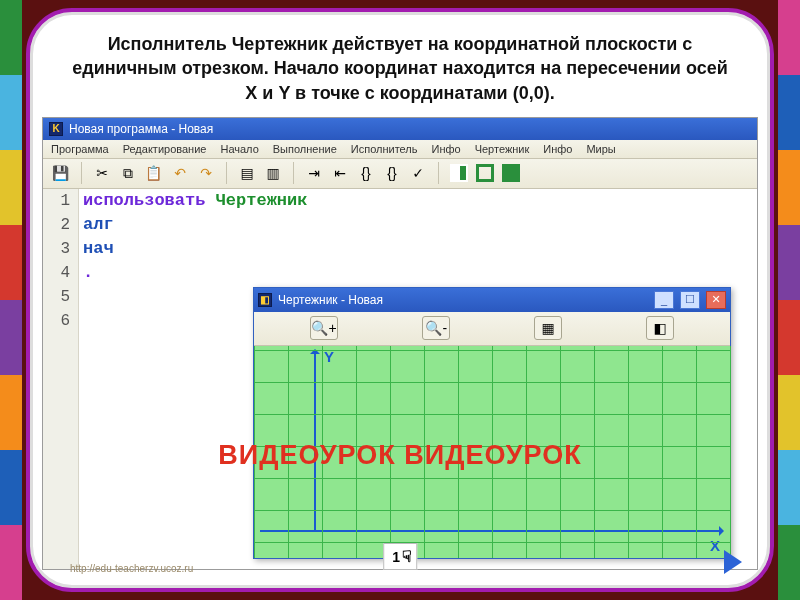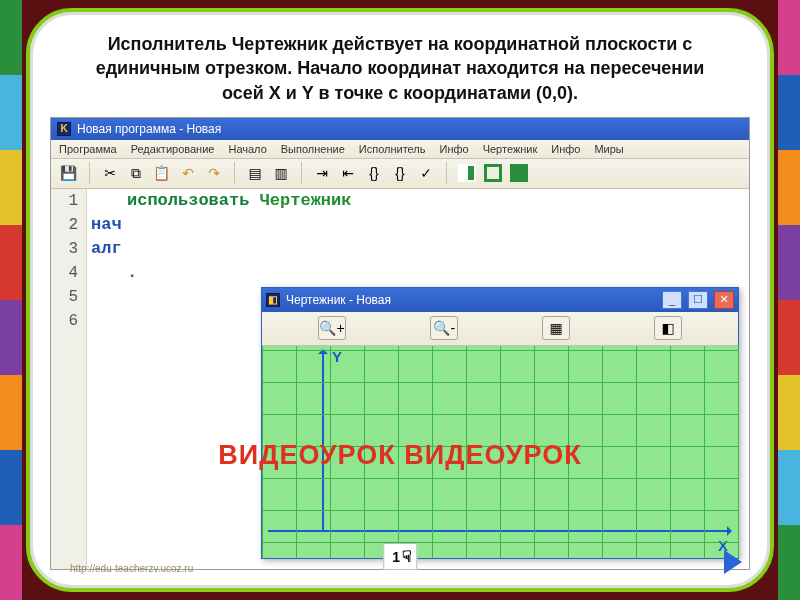--- a/index.html
+++ b/index.html
@@ -22,24 +22,24 @@
   .crayons-left .crayon:nth-child(5){background:#7a3fa0}.crayons-left .crayon:nth-child(6){background:#f48c1b}
   .crayons-left .crayon:nth-child(7){background:#1e5fb8}.crayons-left .crayon:nth-child(8){background:#d63f8e}
   .crayons-right .crayon:nth-child(1){background:#d63f8e}.crayons-right .crayon:nth-child(2){background:#1e5fb8}
   .crayons-right .crayon:nth-child(3){background:#f48c1b}.crayons-right .crayon:nth-child(4){background:#7a3fa0}
   .crayons-right .crayon:nth-child(5){background:#d4382e}.crayons-right .crayon:nth-child(6){background:#e2c32b}
   .crayons-right .crayon:nth-child(7){background:#4ab4e0}.crayons-right .crayon:nth-child(8){background:#2a8f3c}
 
   .frame {
     position: absolute; left: 26px; right: 26px; top: 8px; bottom: 8px;
     background: #fff;
-    border: 4px solid #84cc16;
+    border: 4px solid #a21caf;
     border-radius: 46px;
     box-shadow: inset 0 0 0 3px #ddd;
-    padding: 18px 20px 24px;
+    padding: 18px 12px 24px;
     overflow: hidden;
   }
   .heading {
     text-align: center; color: #111; font-weight: bold;
     font-size: 18px; line-height: 1.35; padding: 2px 30px 6px;
   }
   .app { margin-top: 6px; border: 1px solid #9b9b9b; }
   .titlebar {
     background: linear-gradient(#3a6fd8,#2a58bf);
     color: #fff; font-size: 12px; display: flex; align-items: center;
@@ -59,21 +59,21 @@
   }
   .sep { width:1px; height:22px; background:#c7c3b0; margin:0 4px;}
   .tbicon { width:20px;height:20px;display:flex;align-items:center;justify-content:center;font-size:14px;cursor:pointer;}
   .green-box{background:#2a8f3c;width:18px;height:18px;}
   .green-outline{border:3px solid #2a8f3c;width:18px;height:18px;}
   .green-grid{width:18px;height:18px;background:#2a8f3c;box-shadow:inset 0 0 0 2px #fff, inset 8px 0 0 2px #fff;}
   .editor { background:#fff; position:relative; height:380px; }
   .gutter { position:absolute; left:0; top:0; bottom:0; width:36px; background:#f0f0e8; border-right:1px solid #d8d5c8; }
   .ln { font:16px/24px "Courier New",monospace; color:#555; text-align:right; padding-right:8px;}
   .code { position:absolute; left:40px; top:0; font:bold 17px/24px "Courier New",monospace; }
-  .kw-blue{color:#1e4fb5;} .kw-green{color:#1d8f2e;} .kw-black{color:#15803d;margin-left:36px;}
+  .kw-blue{color:#1e4fb5;} .kw-green{color:#1d8f2e;} .kw-black{color:#6d28d9;}
   .subwin {
     position:absolute; left:210px; top:98px; width:478px;
     border:1px solid #3060c0; box-shadow:2px 2px 6px rgba(0,0,0,.3);
   }
   .sub-title {
     background:linear-gradient(#3a6fd8,#2a58bf);
     height:24px; display:flex; align-items:center; color:#fff; font-size:12px; padding:0 4px; gap:6px;
   }
   .sub-title .spacer{flex:1;}
   .winbtn{width:20px;height:18px;background:#cfe0ff;border:1px solid #4a77d6;display:flex;align-items:center;justify-content:center;font-size:11px;color:#2a4ea0;cursor:pointer;}
@@ -177,22 +177,22 @@
       <div class="gutter">
         <div class="ln">1</div>
         <div class="ln">2</div>
         <div class="ln">3</div>
         <div class="ln">4</div>
         <div class="ln">5</div>
         <div class="ln">6</div>
       </div>
       <div class="code">
         <div><span class="kw-black">использовать </span><span class="kw-green">Чертежник</span></div>
+        <div class="kw-blue">алг</div>
         <div class="kw-blue">нач</div>
-        <div class="kw-blue">алг</div>
         <div class="kw-black">.</div>
       </div>
 
       <div class="subwin">
         <div class="sub-title">
           <span class="badge" style="width:14px;height:14px;background:#14286b;color:#ffcc33;">◧</span>
           <span>Чертежник - Новая</span>
           <span class="spacer"></span>
           <span class="winbtn">_</span>
           <span class="winbtn">☐</span>

